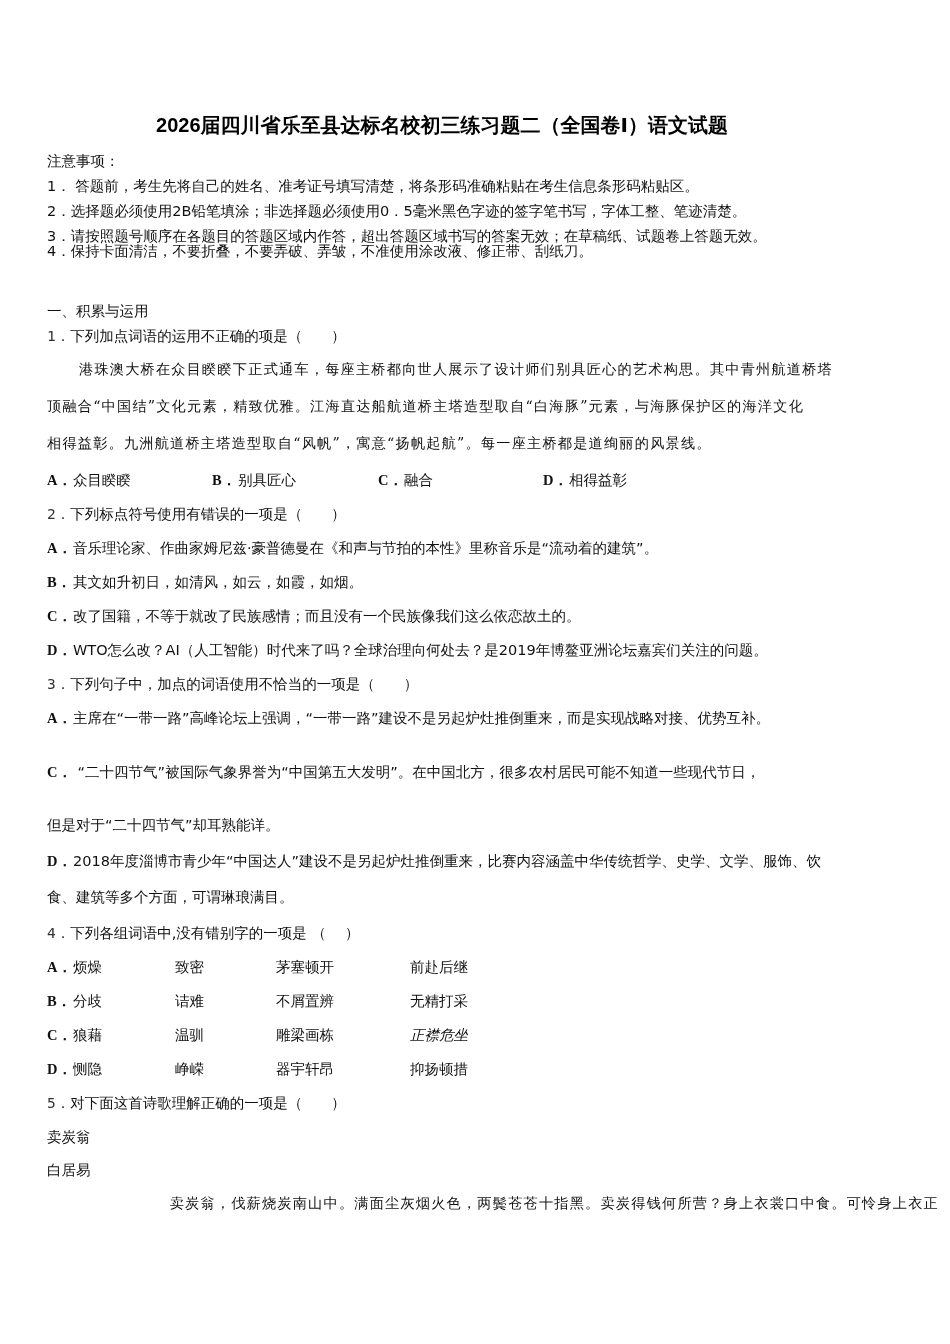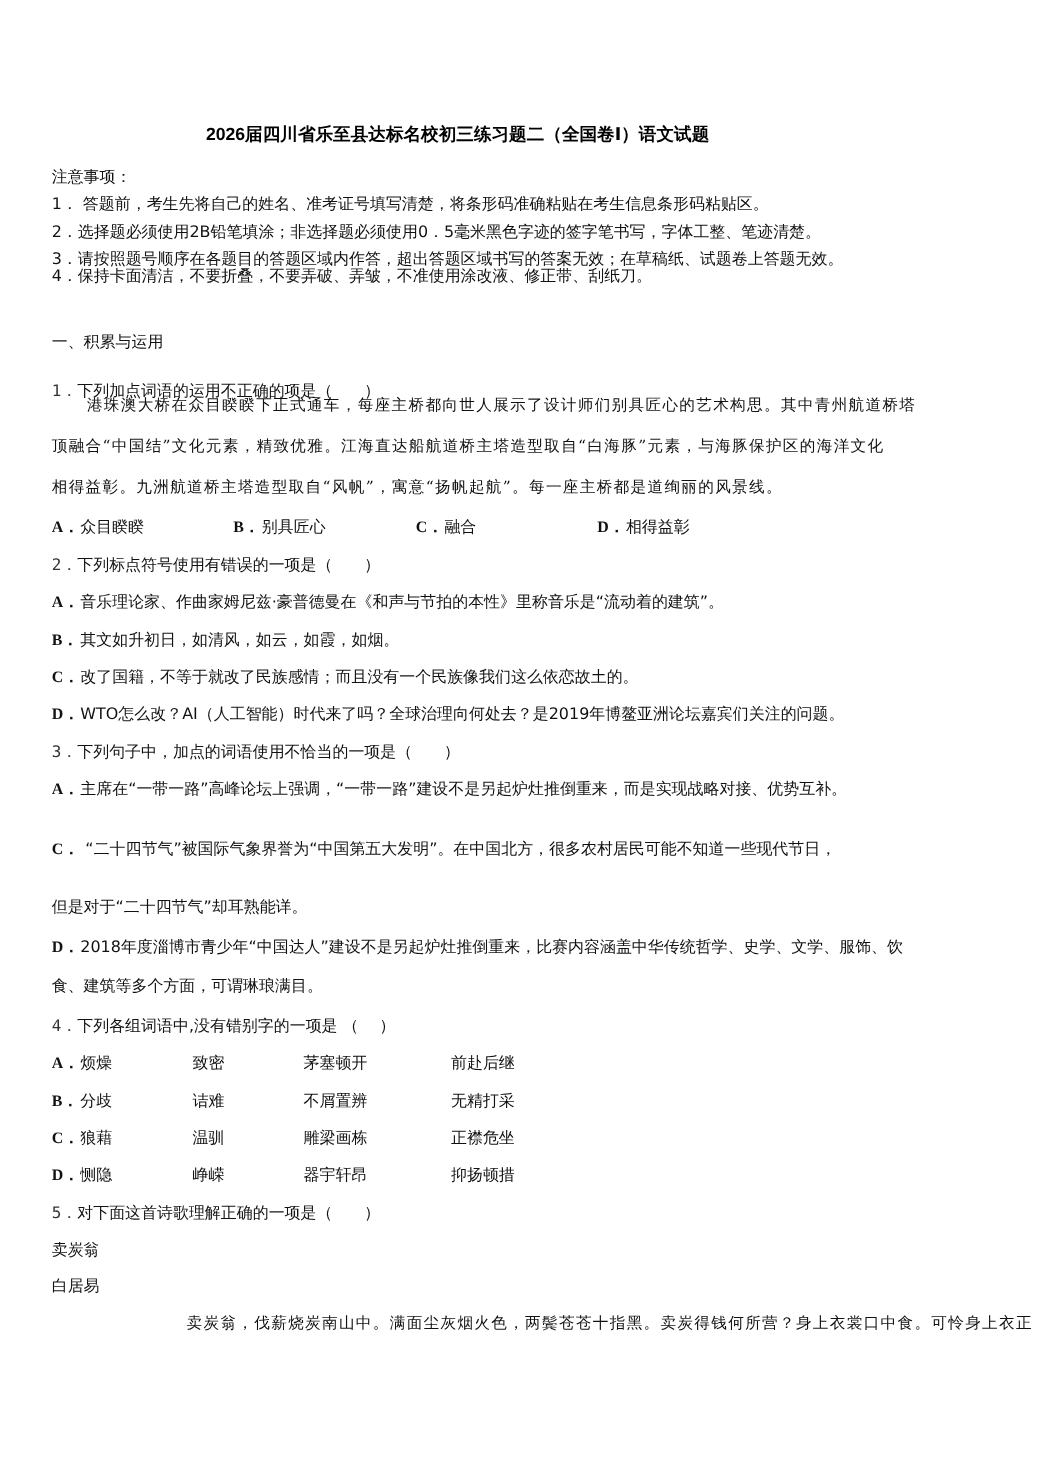--- a/index.html
+++ b/index.html
@@ -5,21 +5,21 @@
     html, body { margin: 0; padding: 0; background: #ffffff; }
     body {
       width: 950px; height: 1344px; position: relative; overflow: hidden;
       font-family: "DejaVu Sans", "Liberation Sans", sans-serif;
       color: #111;
     }
     .page { position: absolute; left: 0; top: 0; width: 950px; height: 1344px; }
     .title {
       position: absolute; left: 0; width: 832px; top: 112px; text-align: center;
       font-family: "Liberation Sans", "DejaVu Sans", sans-serif;
-      font-weight: bold; font-size: 16px; letter-spacing: 0px; color: #000;
+      font-weight: bold; font-size: 20px; letter-spacing: 0px; color: #000; padding-left: 26px;
     }
     .line {
       position: absolute; left: 47px; white-space: nowrap;
       font-size: 14.5px; line-height: 18px; color: #111;
     }
     .serif { font-family: "DejaVu Serif", "Liberation Serif", serif; }
     .opt-letter {
       font-family: "Liberation Serif", "DejaVu Serif", serif; font-weight: bold;
       display: inline-block; width: 26px;
     }
@@ -40,21 +40,21 @@
   <div class="title">2026届四川省乐至县达标名校初三练习题二（全国卷Ⅰ）语文试题</div>
 
   <div class="line" style="top:152px;">注意事项：</div>
   <div class="line" style="top:177px;">1．  答题前，考生先将自己的姓名、准考证号填写清楚，将条形码准确粘贴在考生信息条形码粘贴区。</div>
   <div class="line" style="top:202px;">2．选择题必须使用2B铅笔填涂；非选择题必须使用0．5毫米黑色字迹的签字笔书写，字体工整、笔迹清楚。</div>
   <div class="line" style="top:227px;">3．请按照题号顺序在各题目的答题区域内作答，超出答题区域书写的答案无效；在草稿纸、试题卷上答题无效。</div>
   <div class="line" style="top:242px;">4．保持卡面清洁，不要折叠，不要弄破、弄皱，不准使用涂改液、修正带、刮纸刀。</div>
 
   <div class="line" style="top:302px;">一、积累与运用</div>
 
-  <div class="line" style="top:327px;margin-top:20px;">
+  <div class="line" style="top:327px;">
     <span class="num">1．</span><span>下列加点词语的运用不正确的项是（　　）</span>
   </div>
   <div class="passage indent" style="top:360px;">港珠澳大桥在众目睽睽下正式通车，每座主桥都向世人展示了设计师们别具匠心的艺术构思。其中青州航道桥塔</div>
   <div class="passage" style="top:397px;">顶融合“中国结”文化元素，精致优雅。江海直达船航道桥主塔造型取自“白海豚”元素，与海豚保护区的海洋文化</div>
   <div class="passage" style="top:434px;">相得益彰。九洲航道桥主塔造型取自“风帆”，寓意“扬帆起航”。每一座主桥都是道绚丽的风景线。</div>
 
   <div class="col" style="left:47px; top:471px;">
     <span class="opt-letter">A．</span><span>众目睽睽</span>
   </div>
   <div class="col" style="left:212px; top:471px;">
@@ -111,21 +111,21 @@
   <div>
     <div class="col" style="left:47px; top:992px;"><span class="opt-letter">B．</span><span>分歧</span></div>
     <div class="col" style="left:175px; top:992px;">诘难</div>
     <div class="col" style="left:276px; top:992px;">不屑置辨</div>
     <div class="col" style="left:410px; top:992px;">无精打采</div>
   </div>
   <div>
     <div class="col" style="left:47px; top:1026px;"><span class="opt-letter">C．</span><span>狼藉</span></div>
     <div class="col" style="left:175px; top:1026px;">温驯</div>
     <div class="col" style="left:276px; top:1026px;">雕梁画栋</div>
-    <div class="col" style="left:410px; top:1026px;">正襟危坐</div>
+    <div class="col" style="left:410px; top:1026px;font-style:italic;">正襟危坐</div>
   </div>
   <div>
     <div class="col" style="left:47px; top:1060px;"><span class="opt-letter">D．</span><span>恻隐</span></div>
     <div class="col" style="left:175px; top:1060px;">峥嵘</div>
     <div class="col" style="left:276px; top:1060px;">器宇轩昂</div>
     <div class="col" style="left:410px; top:1060px;">抑扬顿措</div>
   </div>
 
   <div class="line" style="top:1094px;">
     <span class="num">5．</span><span>对下面这首诗歌理解正确的一项是（　　）</span>

